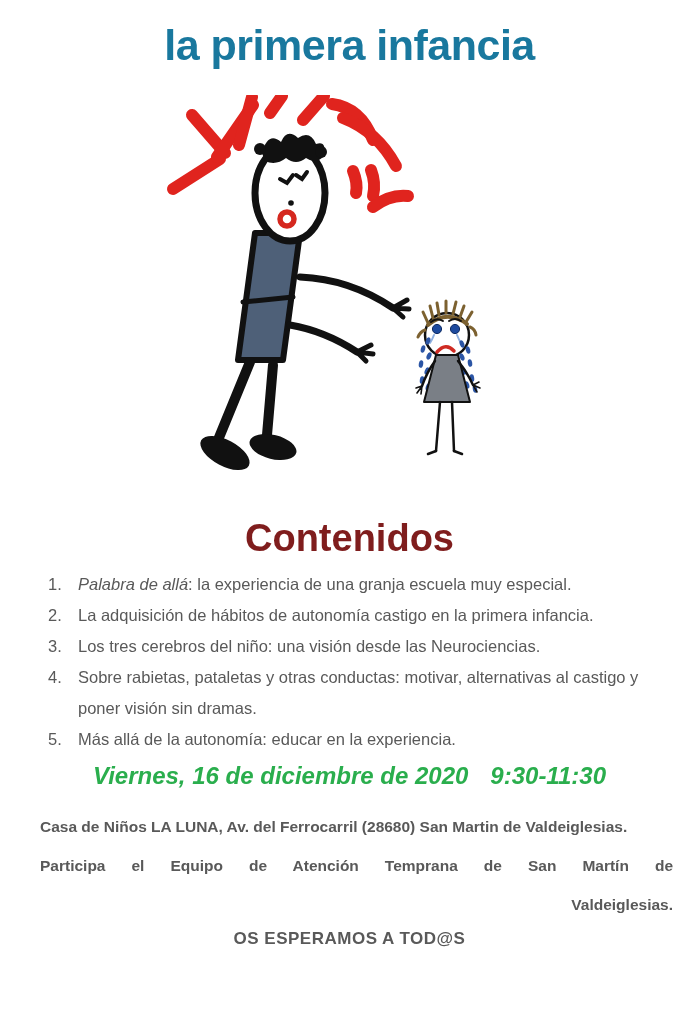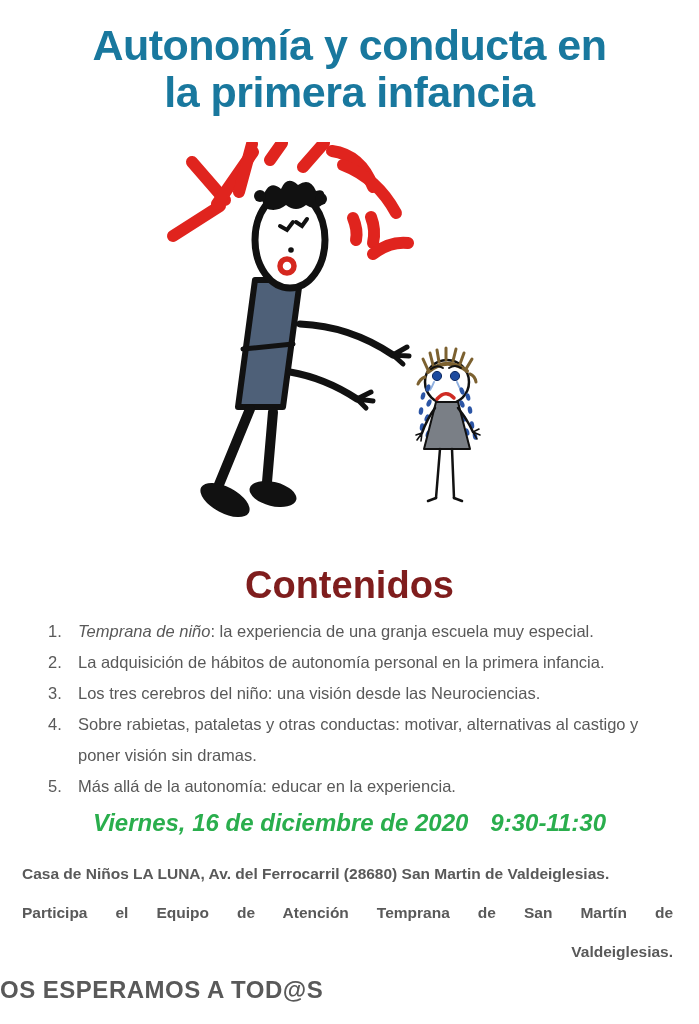--- a/index.html
+++ b/index.html
@@ -20,34 +20,33 @@
   .contents-list{margin-top:10px;padding:0 34px 0 48px;color:#595959;font-size:16.5px;}
   .list-item{display:flex;line-height:31px;}
   .item-num{flex:0 0 30px;}
   .item-text{flex:1;}
   .item-text .lead{font-style:italic;}
   .date-line{
     margin-top:7px;text-align:center;color:#2aae4d;
     font-size:24px;font-weight:bold;font-style:italic;
   }
   .date-line .time{margin-left:22px;}
-  .venue{margin-top:17px;padding:0 26px 0 22px;color:#595959;font-weight:bold;font-size:15.5px;}
+  .venue{margin-top:17px;padding:0 26px 0 40px;color:#595959;font-weight:bold;font-size:15.5px;}
   .venue .v-line1{white-space:nowrap;line-height:39px;}
   .venue .v-line2{text-align:justify;text-align-last:justify;line-height:39px;}
   .venue .v-line3{line-height:39px;text-align:right;}
   .closing{
-    margin-top:5px;color:#595959;
-    font-weight:bold;font-size:24px;letter-spacing:0.5px;
+    margin-top:5px;text-align:center;color:#595959;
+    font-weight:bold;font-size:17px;letter-spacing:0.5px;
   }
 </style>
 </head>
 <body>
 
 <div class="title">
-  <div>Autonomía y conducta en</div>
   <div>la primera infancia</div>
 </div>
 
 <div class="drawing-wrap">
   <svg viewBox="0 0 420 420" width="420" height="420">
 
     <g fill="none" stroke="#e0241e" stroke-width="12" stroke-linecap="round">
       <path d="M33,94 L80,64"></path>
       <path d="M52,20 L85,58"></path>
       <path d="M77,62 L113,10"></path>
@@ -161,25 +160,25 @@
       </g>
     </g>
   </svg>
 </div>
 
 <div class="contents-heading">Contenidos</div>
 
 <div class="contents-list">
   <div class="list-item">
     <span class="item-num">1.</span>
-    <span class="item-text"><span class="lead">Temprana de niño</span><span>: la experiencia de una granja escuela muy especial.</span></span>
+    <span class="item-text"><span class="lead">Palabra de allá</span><span>: la experiencia de una granja escuela muy especial.</span></span>
   </div>
   <div class="list-item">
     <span class="item-num">2.</span>
-    <span class="item-text"><span class="lead"></span><span>La adquisición de hábitos de autonomía personal en la primera infancia.</span></span>
+    <span class="item-text"><span class="lead"></span><span>La adquisición de hábitos de autonomía castigo en la primera infancia.</span></span>
   </div>
   <div class="list-item">
     <span class="item-num">3.</span>
     <span class="item-text"><span class="lead"></span><span>Los tres cerebros del niño: una visión desde las Neurociencias.</span></span>
   </div>
   <div class="list-item">
     <span class="item-num">4.</span>
     <span class="item-text"><span class="lead"></span><span>Sobre rabietas, pataletas y otras conductas: motivar, alternativas al castigo y poner visión sin dramas.</span></span>
   </div>
   <div class="list-item">

